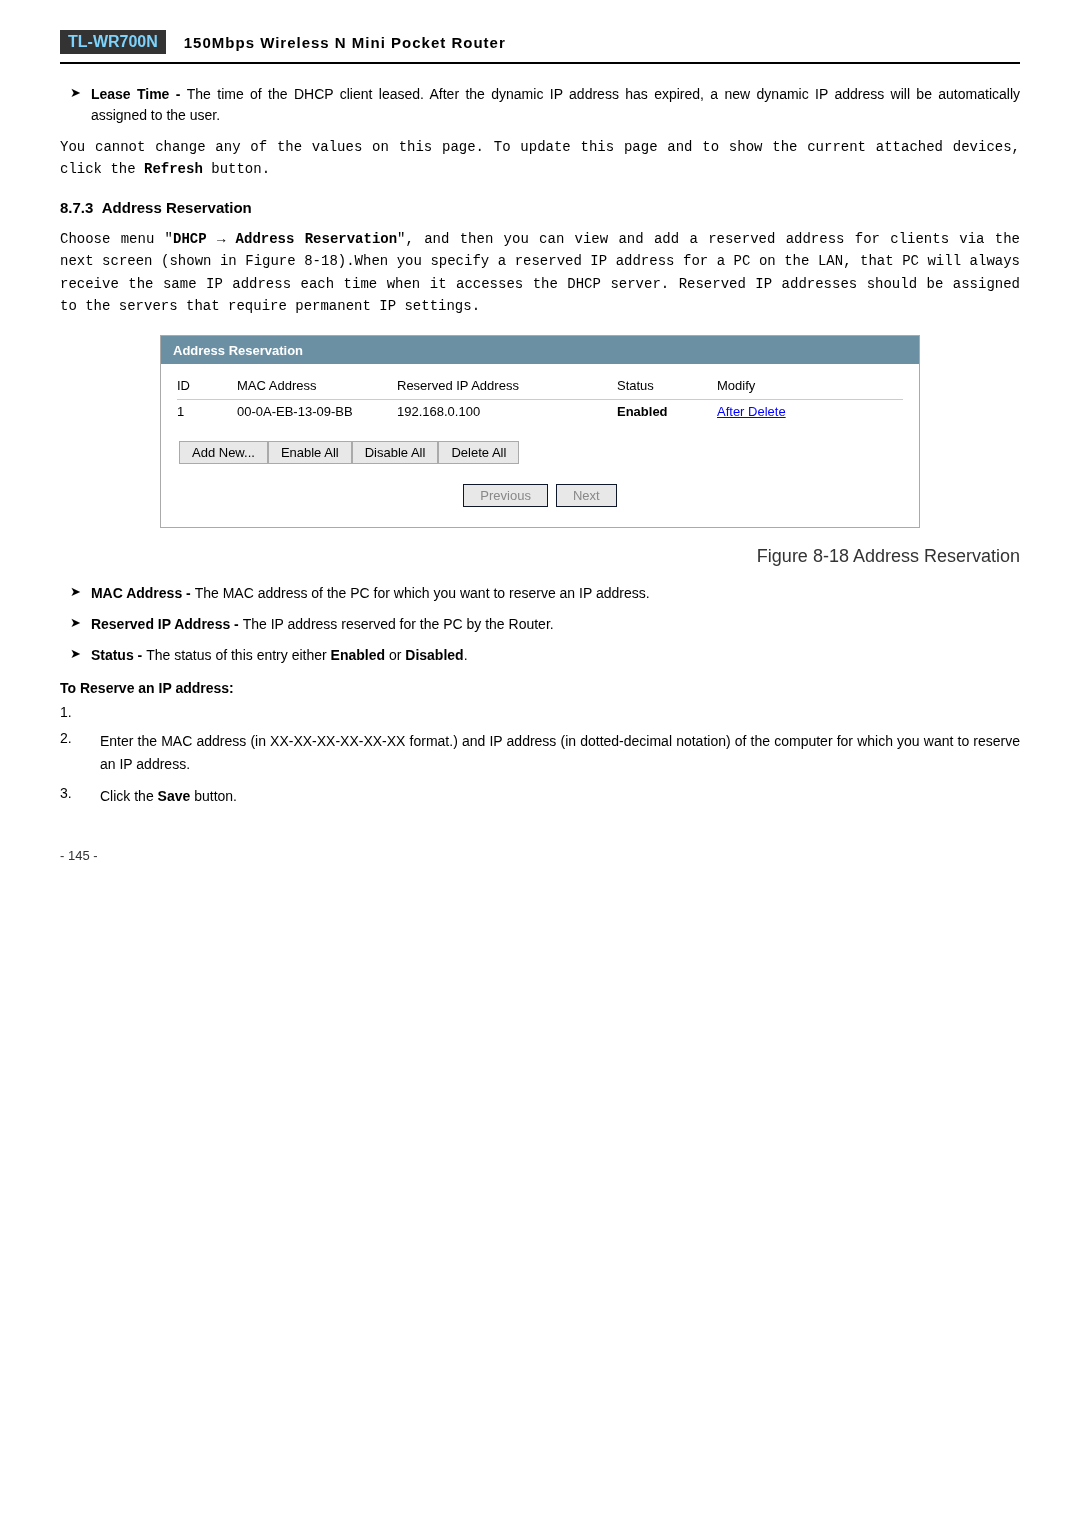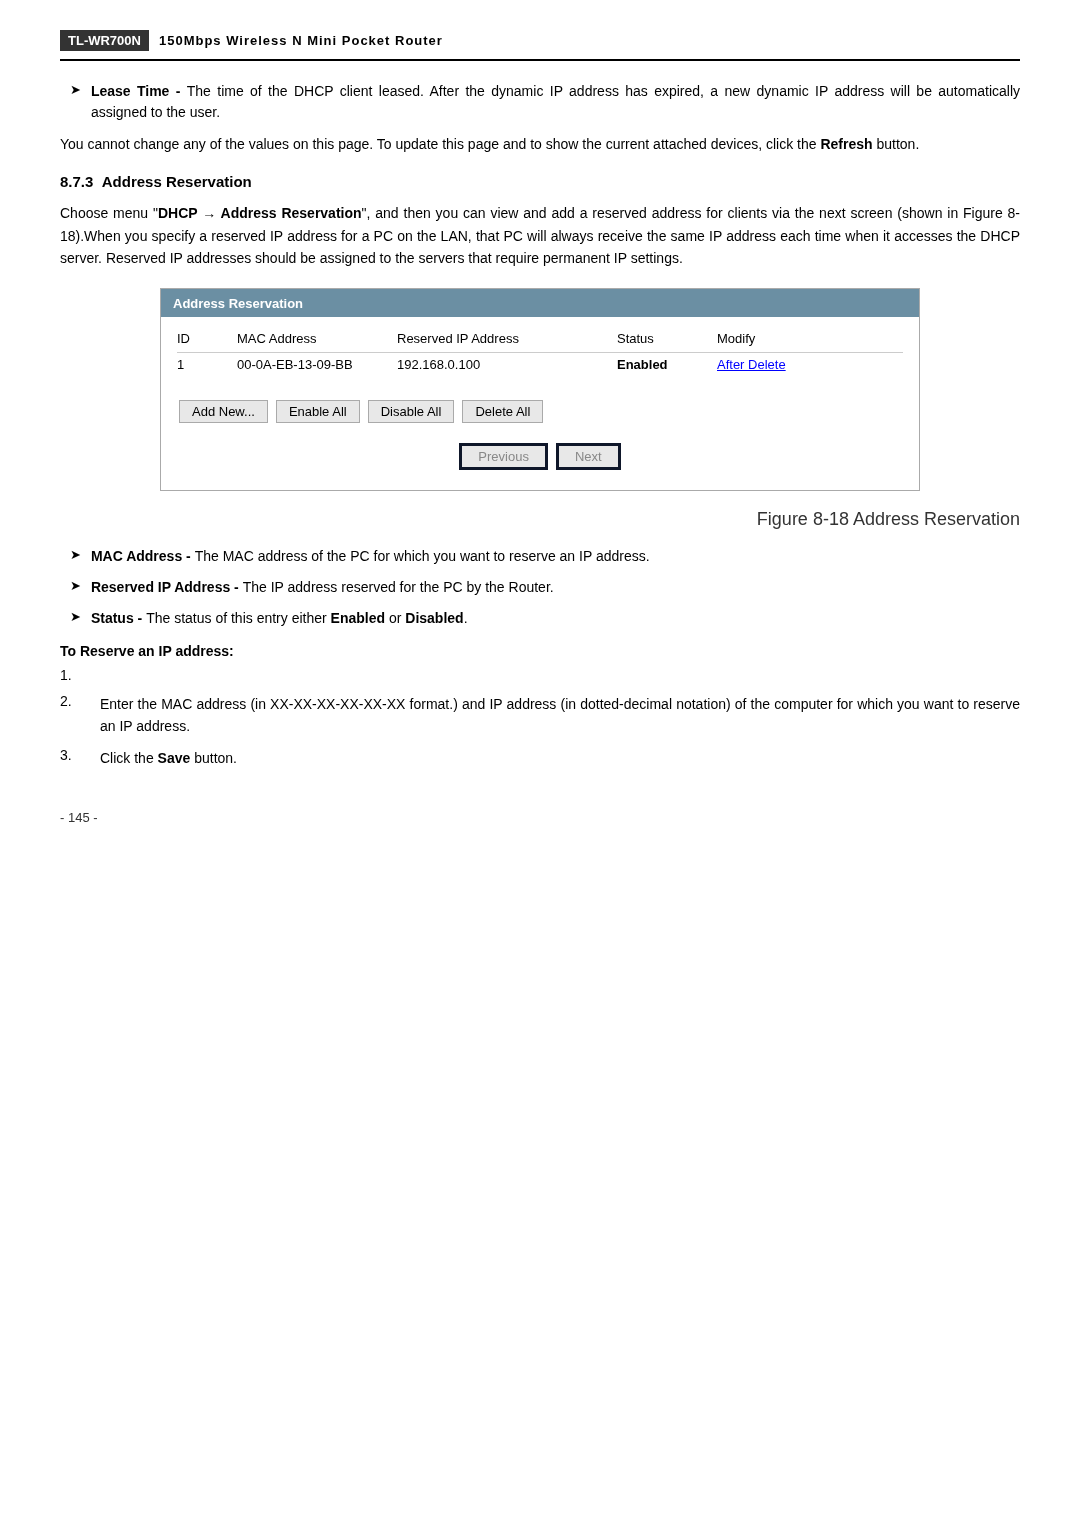--- a/index.html
+++ b/index.html
@@ -15,30 +15,31 @@
 
     .header-bar {
       display: flex;
       align-items: center;
       border-bottom: 2px solid #000;
       padding-bottom: 8px;
       margin-bottom: 20px;
     }
     .header-model {
       background: #333;
-      color: #ffffff;
-      font-weight: bold;
-      font-size: 13px;
+      color: #7dd3fc;
+      font-weight: bold;
+      font-size: 16px;
       padding: 3px 8px;
       margin-right: 10px;
     }
     .header-desc {
-      font-size: 13px;
+      font-size: 15px;
       font-weight: bold;
       letter-spacing: 1px;
+      margin-left: 8px;
     }
 
     .bullet-item {
       display: flex;
       margin-bottom: 10px;
       padding-left: 10px;
     }
     .bullet-arrow {
       margin-right: 10px;
       font-size: 13px;
@@ -47,20 +48,21 @@
     }
     .bullet-text {
       line-height: 1.5;
       text-align: justify;
     }
 
     .para {
       line-height: 1.6;
       text-align: justify;
       margin-bottom: 12px;
+      font-family: Liberation Mono, monospace;
     }
 
     .section-title {
       font-size: 15px;
       font-weight: bold;
       margin: 18px 0 12px 0;
     }
 
     .table-container {
       border: 1px solid #aaa;
@@ -102,43 +104,42 @@
       font-weight: bold;
     }
     .col-cell.link {
       color: #00f;
       text-decoration: underline;
       cursor: pointer;
     }
 
     .btn-row {
       display: flex;
-      gap: 8px;
-      margin-top: 24px;
+      margin-top: 18px;
       padding-left: 2px;
       align-items: center;
     }
     .btn {
       border: 1px solid #aaa;
       background: #e8e8e8;
       padding: 3px 12px;
       font-size: 13px;
       cursor: pointer;
       color: #000;
     }
 
     .pagination-row {
       display: flex;
       justify-content: center;
       gap: 8px;
       margin-top: 14px;
       padding: 6px 0;
     }
     .btn-page {
-      border: 3px solid #0f172a;
+      border: 1px solid #0f172a;
       background: #e8e8e8;
       padding: 3px 16px;
       font-size: 13px;
       cursor: pointer;
       color: #888;
     }
 
     .figure-caption {
       text-align: right;
       font-size: 18px;

